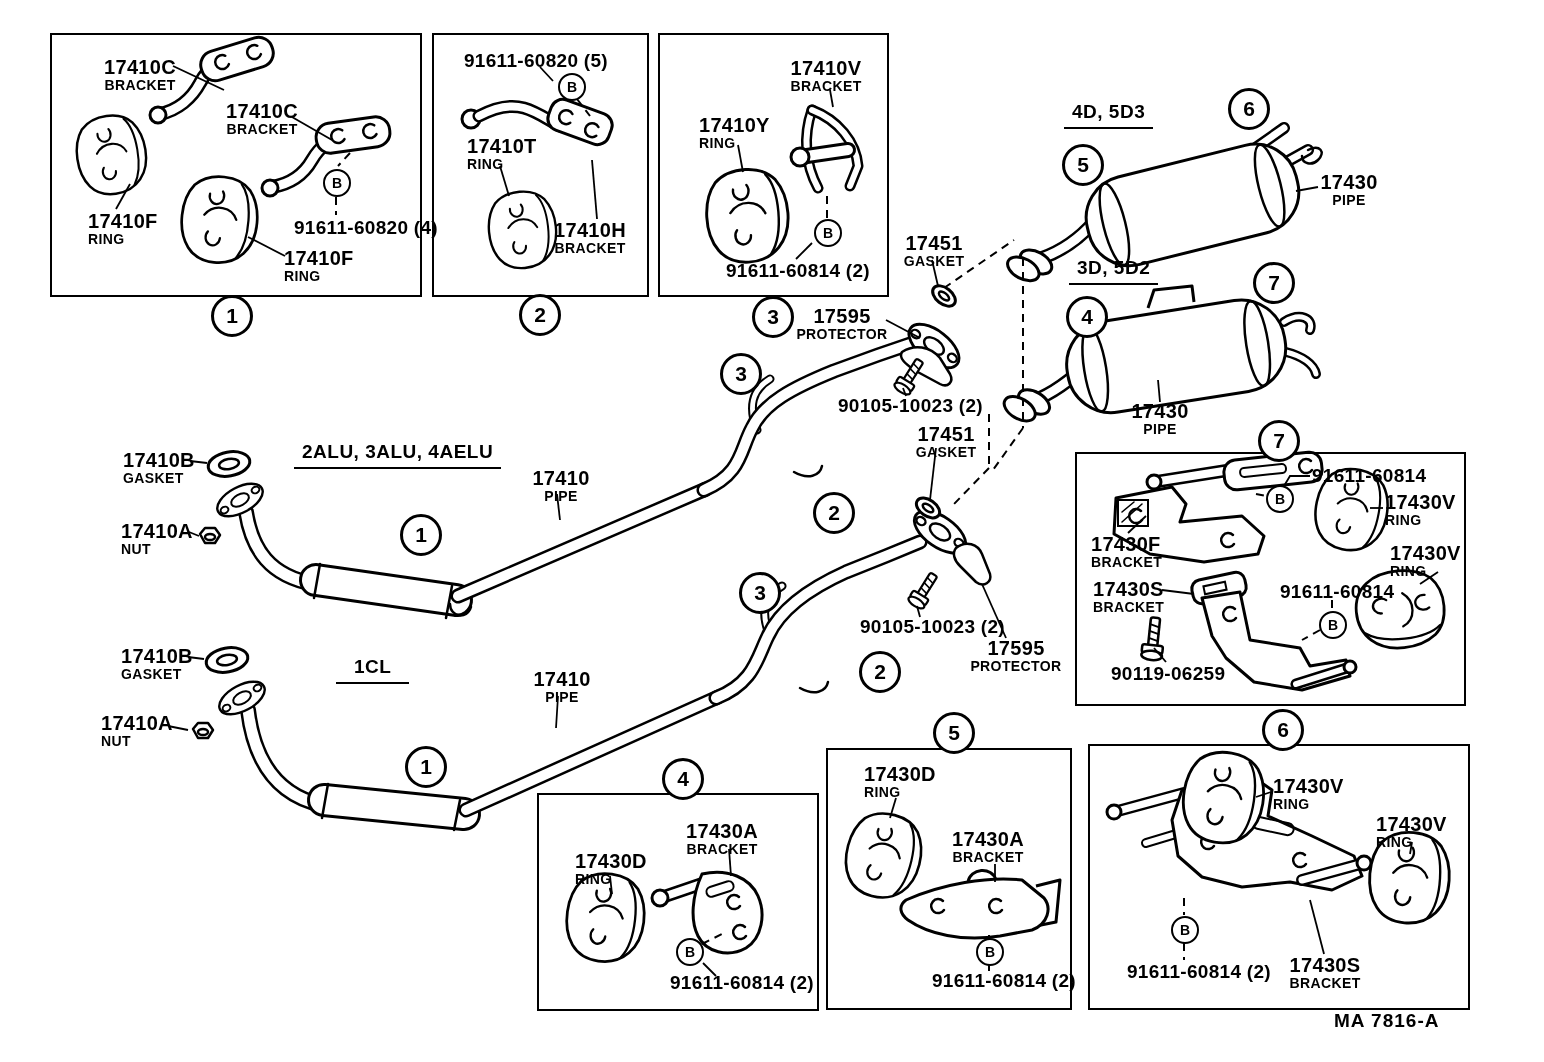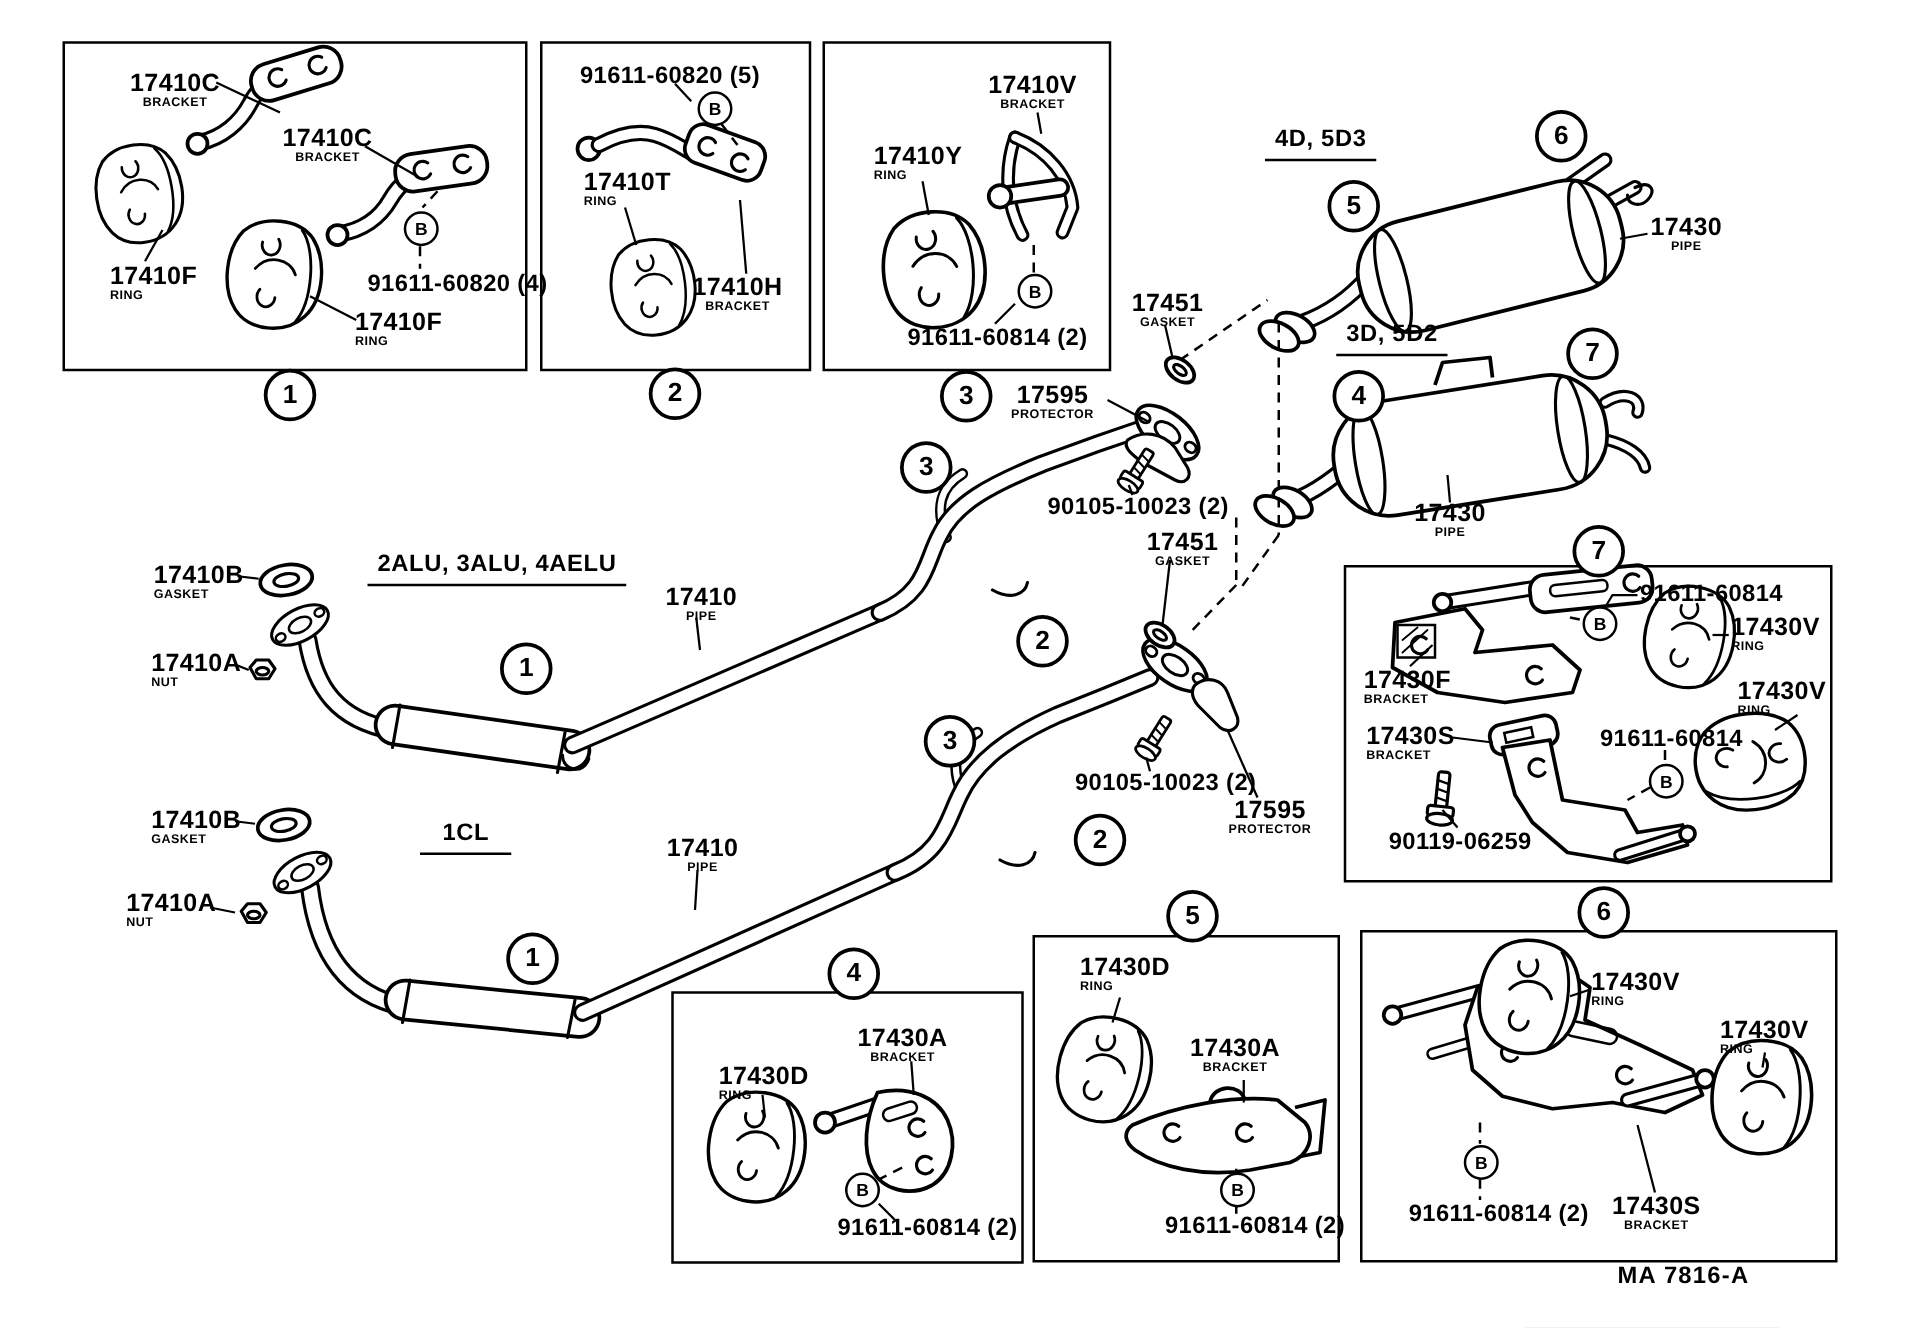--- a/index.html
+++ b/index.html
@@ -3,21 +3,21 @@
 <meta charset="utf-8">
 <style>
   html,body{margin:0;padding:0;background:#e8e8e8;}
   #page{position:relative;width:1544px;height:1062px;background:#fff;overflow:hidden;
         font-family:"Liberation Sans",sans-serif;color:#000;}
   #art{position:absolute;left:0;top:0;}
   .pbox{position:absolute;border:2.5px solid #000;}
   .plabel{position:absolute;text-align:center;line-height:1;}
   .plabel.left{text-align:left;}
   .plabel .num{font-size:20px;font-weight:bold;letter-spacing:.3px;white-space:nowrap;}
-  .plabel .desc{font-size:10px;font-weight:bold;letter-spacing:.4px;margin-top:1px;white-space:nowrap;}
+  .plabel .desc{font-size:14px;font-weight:bold;letter-spacing:.4px;margin-top:1px;white-space:nowrap;}
   .plabel.single .num{font-size:19px;}
   .heading{position:absolute;font-size:19px;font-weight:bold;letter-spacing:.5px;
            border-bottom:2.5px solid #000;padding:0 8px 4px;white-space:nowrap;}
   .cnum{position:absolute;width:36px;height:36px;border:3px solid #000;border-radius:50%;
         display:flex;align-items:center;justify-content:center;font-size:21px;font-weight:bold;background:#fff;}
   .bsym{position:absolute;width:24px;height:24px;border:2.5px solid #000;border-radius:50%;
         display:flex;align-items:center;justify-content:center;font-size:14px;font-weight:bold;background:#fff;}
   .doccode{position:absolute;font-size:19px;font-weight:bold;letter-spacing:1px;white-space:nowrap;}
   svg .o{fill:#fff;stroke:#000;stroke-width:3;stroke-linejoin:round;}
   svg .t{fill:none;stroke:#000;stroke-width:2.5;stroke-linecap:round;}
@@ -310,21 +310,21 @@
 <div class="pbox" style="left:50px;top:33px;width:368px;height:260px"></div>
 <div class="pbox" style="left:432px;top:33px;width:213px;height:260px"></div>
 <div class="pbox" style="left:658px;top:33px;width:227px;height:260px"></div>
 <div class="pbox" style="left:1075px;top:452px;width:387px;height:250px"></div>
 <div class="pbox" style="left:537px;top:793px;width:278px;height:214px"></div>
 <div class="pbox" style="left:826px;top:748px;width:242px;height:258px"></div>
 <div class="pbox" style="left:1088px;top:744px;width:378px;height:262px"></div>
 
 <div class="heading" style="left:294px;top:441px">2ALU, 3ALU, 4AELU</div>
 <div class="heading" style="left:336px;top:656px;padding:0 18px 4px">1CL</div>
-<div class="heading" style="left:1012px;top:101px">4D, 5D3</div>
+<div class="heading" style="left:1064px;top:101px">4D, 5D3</div>
 <div class="heading" style="left:1069px;top:257px">3D, 5D2</div>
 
 <div class="plabel" style="left:104px;top:57px;width:72px">
       <div class="num">17410C</div>
       <div class="desc">BRACKET</div>
     </div>
 <div class="plabel" style="left:226px;top:101px;width:72px">
       <div class="num">17410C</div>
       <div class="desc">BRACKET</div>
     </div>
@@ -498,15 +498,15 @@
 
 <div class="bsym" style="left:323px;top:169px">B</div>
 <div class="bsym" style="left:558px;top:73px">B</div>
 <div class="bsym" style="left:814px;top:219px">B</div>
 <div class="bsym" style="left:1266px;top:485px">B</div>
 <div class="bsym" style="left:1319px;top:611px">B</div>
 <div class="bsym" style="left:676px;top:938px">B</div>
 <div class="bsym" style="left:976px;top:938px">B</div>
 <div class="bsym" style="left:1171px;top:916px">B</div>
 
-<div class="doccode" style="left:1294px;top:1010px">MA 7816-A</div>
+<div class="doccode" style="left:1334px;top:1010px">MA 7816-A</div>
 
 </div>
 
 </body></html>

